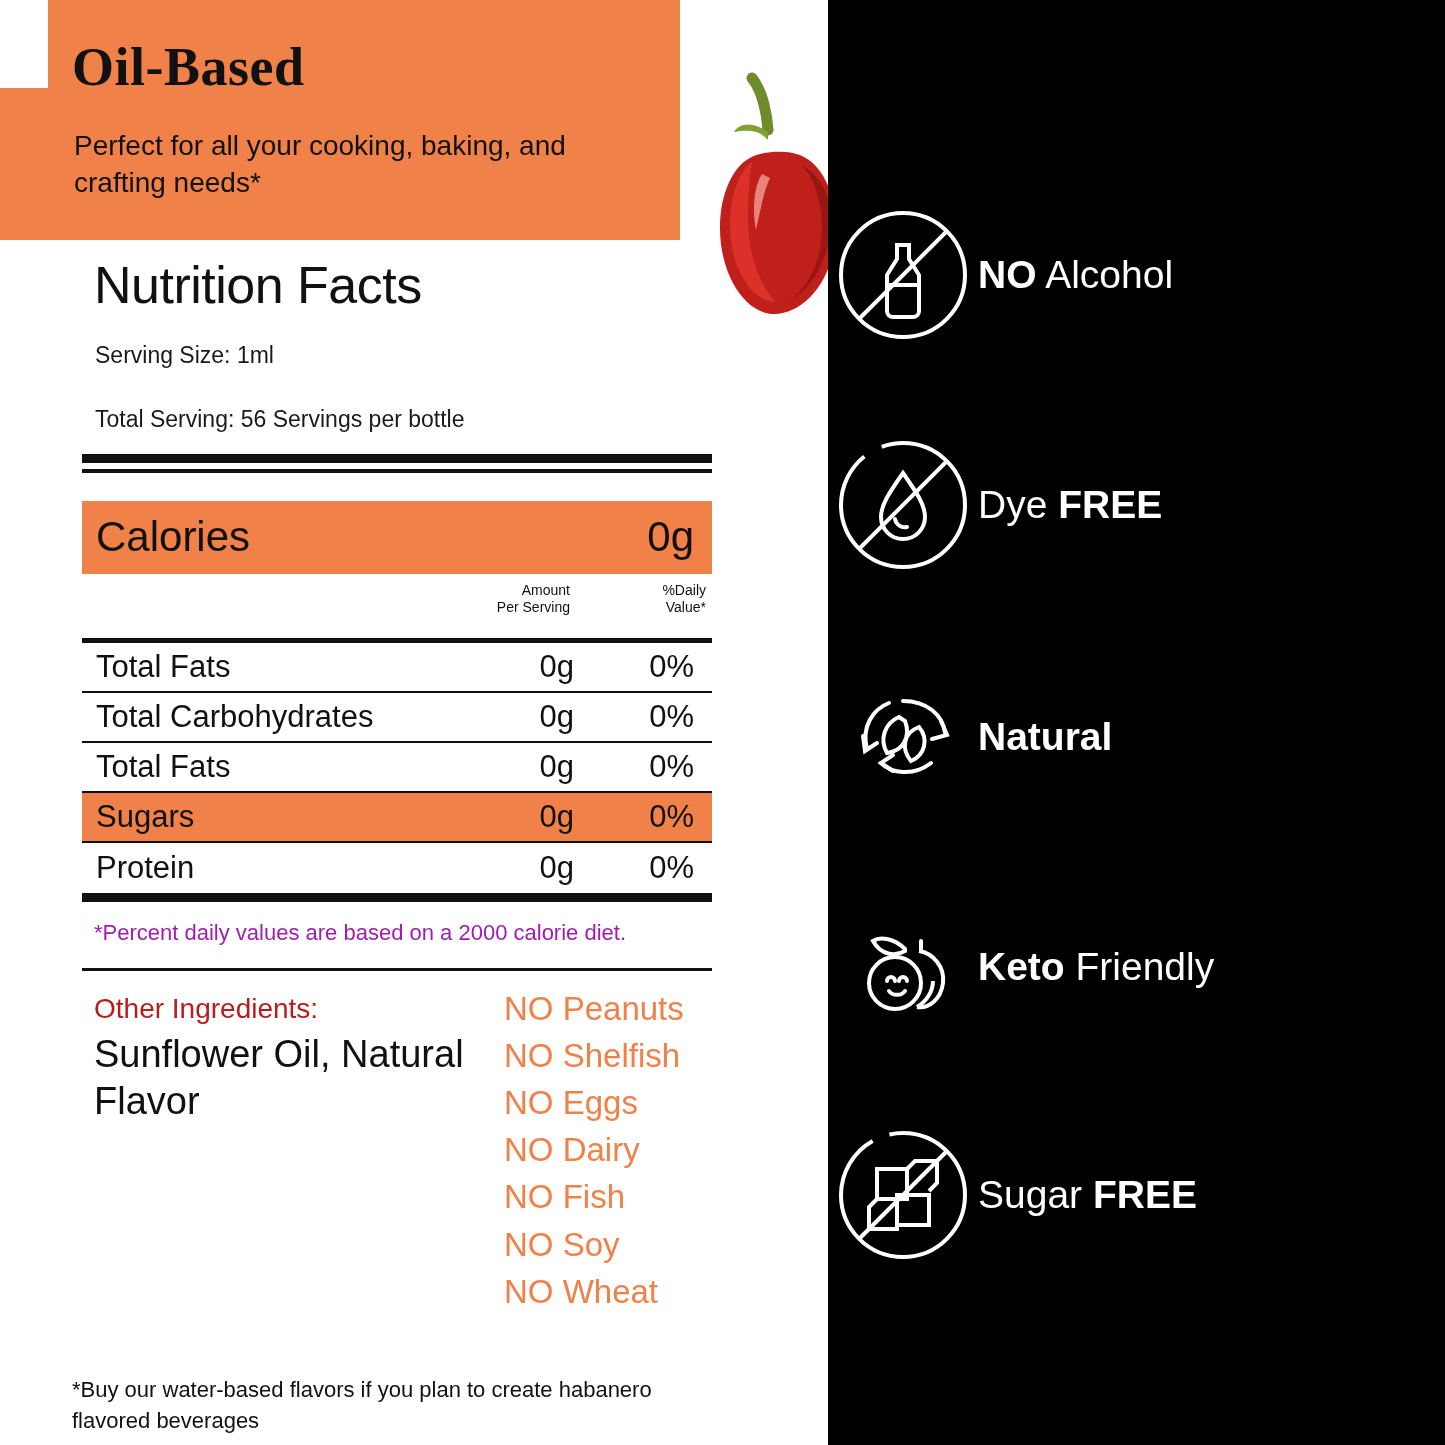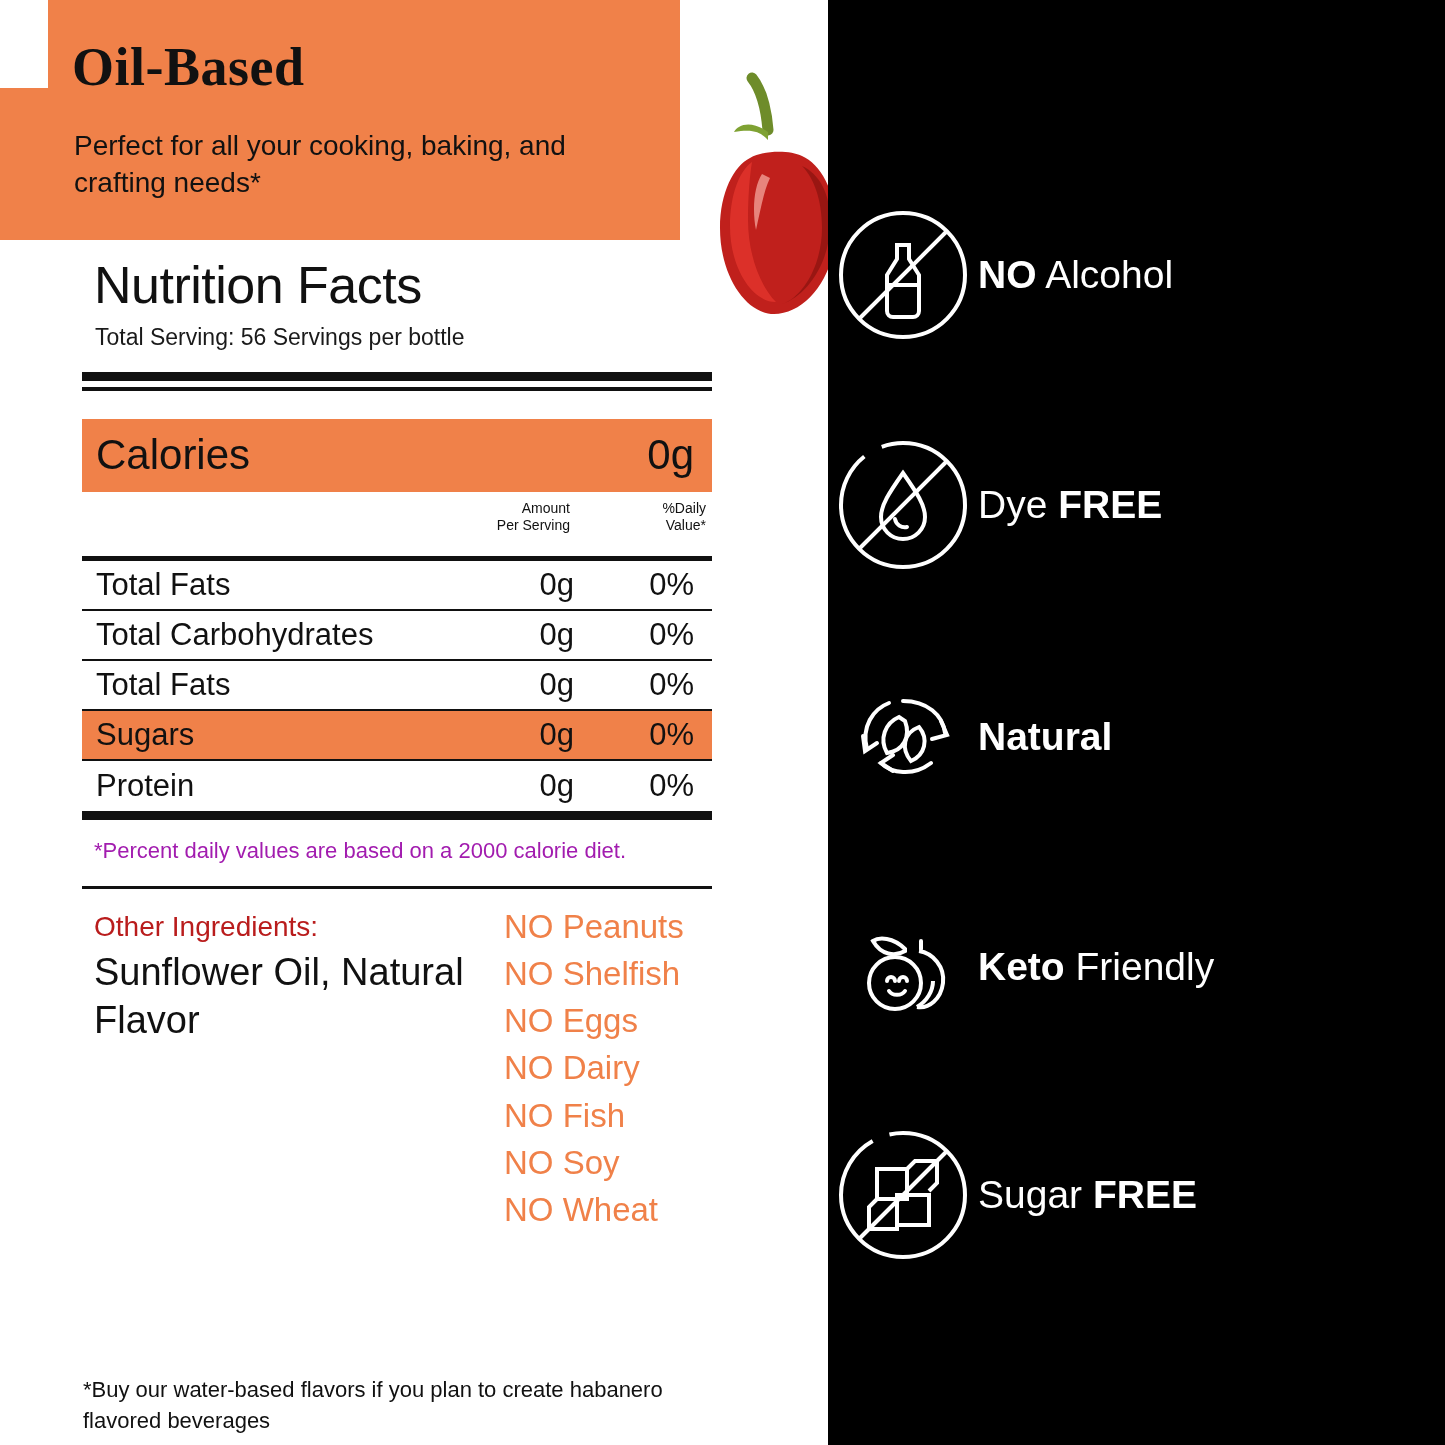--- a/index.html
+++ b/index.html
@@ -92,21 +92,21 @@
   .ing-wrap { position: relative; margin: 22px 0 0 0; width: 828px; }
   .ing-left { position: absolute; left: 72px; top: 0; width: 400px; }
   .ing-head { font-size: 28px; color: #b91c1c; }
   .ing-body { margin-top: 6px; font-size: 38px; line-height: 1.26; color: #111111; }
 
   .no-list { position: absolute; left: 482px; top: -8px; width: 300px; }
   .no-item { font-size: 33px; line-height: 1.43; color: #F08149; }
 
   .bottom-note {
     position: absolute; left: 72px; top: 1375px; width: 600px;
-    font-size: 22px; line-height: 1.4; color: #111111; margin-left: 11px;
+    font-size: 22px; line-height: 1.4; color: #111111;
   }
 
   
   .right {
     position: absolute; left: 828px; top: 0; width: 617px; height: 1445px;
     background: #000000;
     text-decoration: underline;
   }
   .badge {
     position: absolute; left: 0; width: 617px; height: 150px;
@@ -137,21 +137,22 @@
         <path d="M78 62 C62 50 48 54 44 62 C66 58 72 64 78 70 Z" fill="#7FA233"></path>
         <path d="M60 88 C44 96 30 122 30 158 C30 206 56 244 84 244 C116 244 146 206 146 158 C146 120 130 94 112 86 C100 80 74 80 60 88 Z" fill="#C0201C"></path>
         <path d="M62 92 C50 100 40 124 40 156 C40 198 62 232 86 232 C70 216 58 184 58 150 C58 124 60 104 62 92 Z" fill="#E0342B" opacity="0.85"></path>
         <path d="M112 96 C124 108 132 130 132 158 C132 196 112 228 92 234 C116 226 138 196 140 158 C142 126 130 104 112 96 Z" fill="#8E1410" opacity="0.8"></path>
         <path d="M72 104 C64 116 62 140 66 160 C70 142 74 120 80 108 Z" fill="#F4A59C" opacity="0.75"></path>
       </svg>
     </div>
 
     <div class="nf">
       <div class="nf-title">Nutrition Facts</div>
-      <div class="nf-serv" style="margin-top:4px">Total Serving: 56 Servings per bottle</div>
+      <div class="nf-serv">Serving Size: 1ml</div>
+      <div class="nf-serv" style="margin-top:27px">Total Serving: 56 Servings per bottle</div>
 
       <div class="rule-thick"></div>
       <div class="rule-thin"></div>
 
       <div class="cal-row">
         <span class="lbl">Calories</span>
         <span class="val">0g</span>
       </div>
 
       <div class="col-heads">

